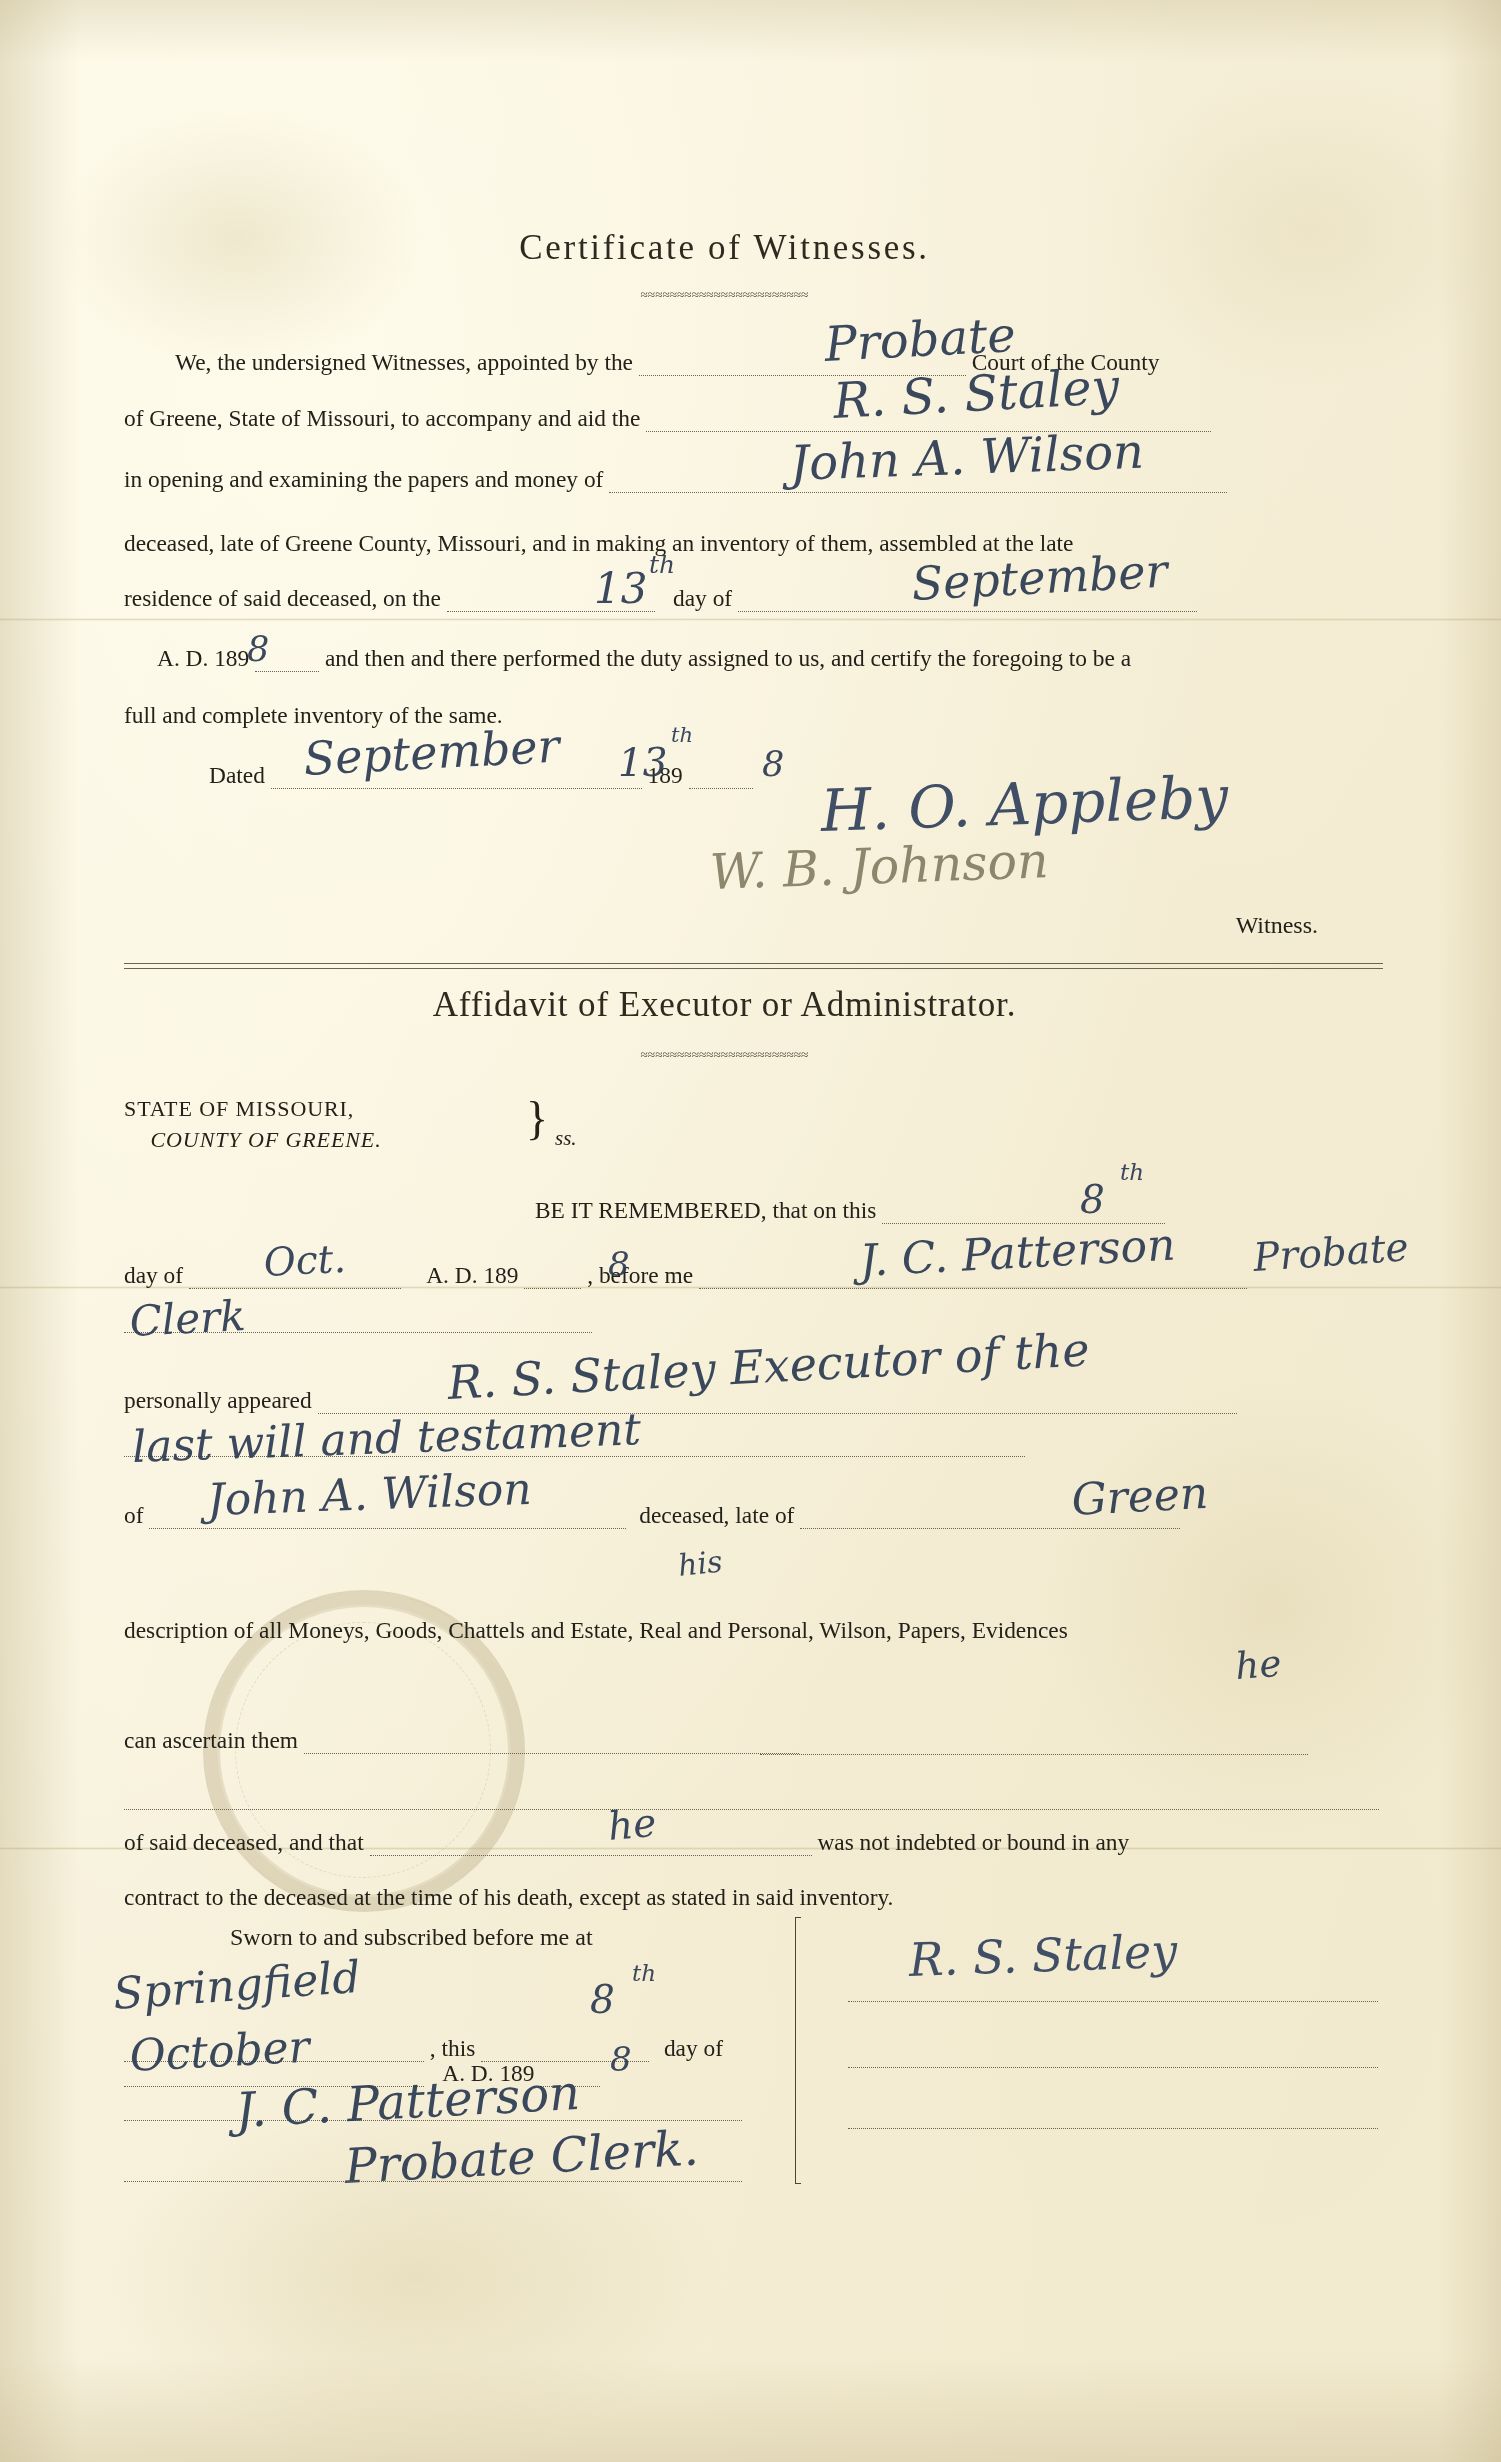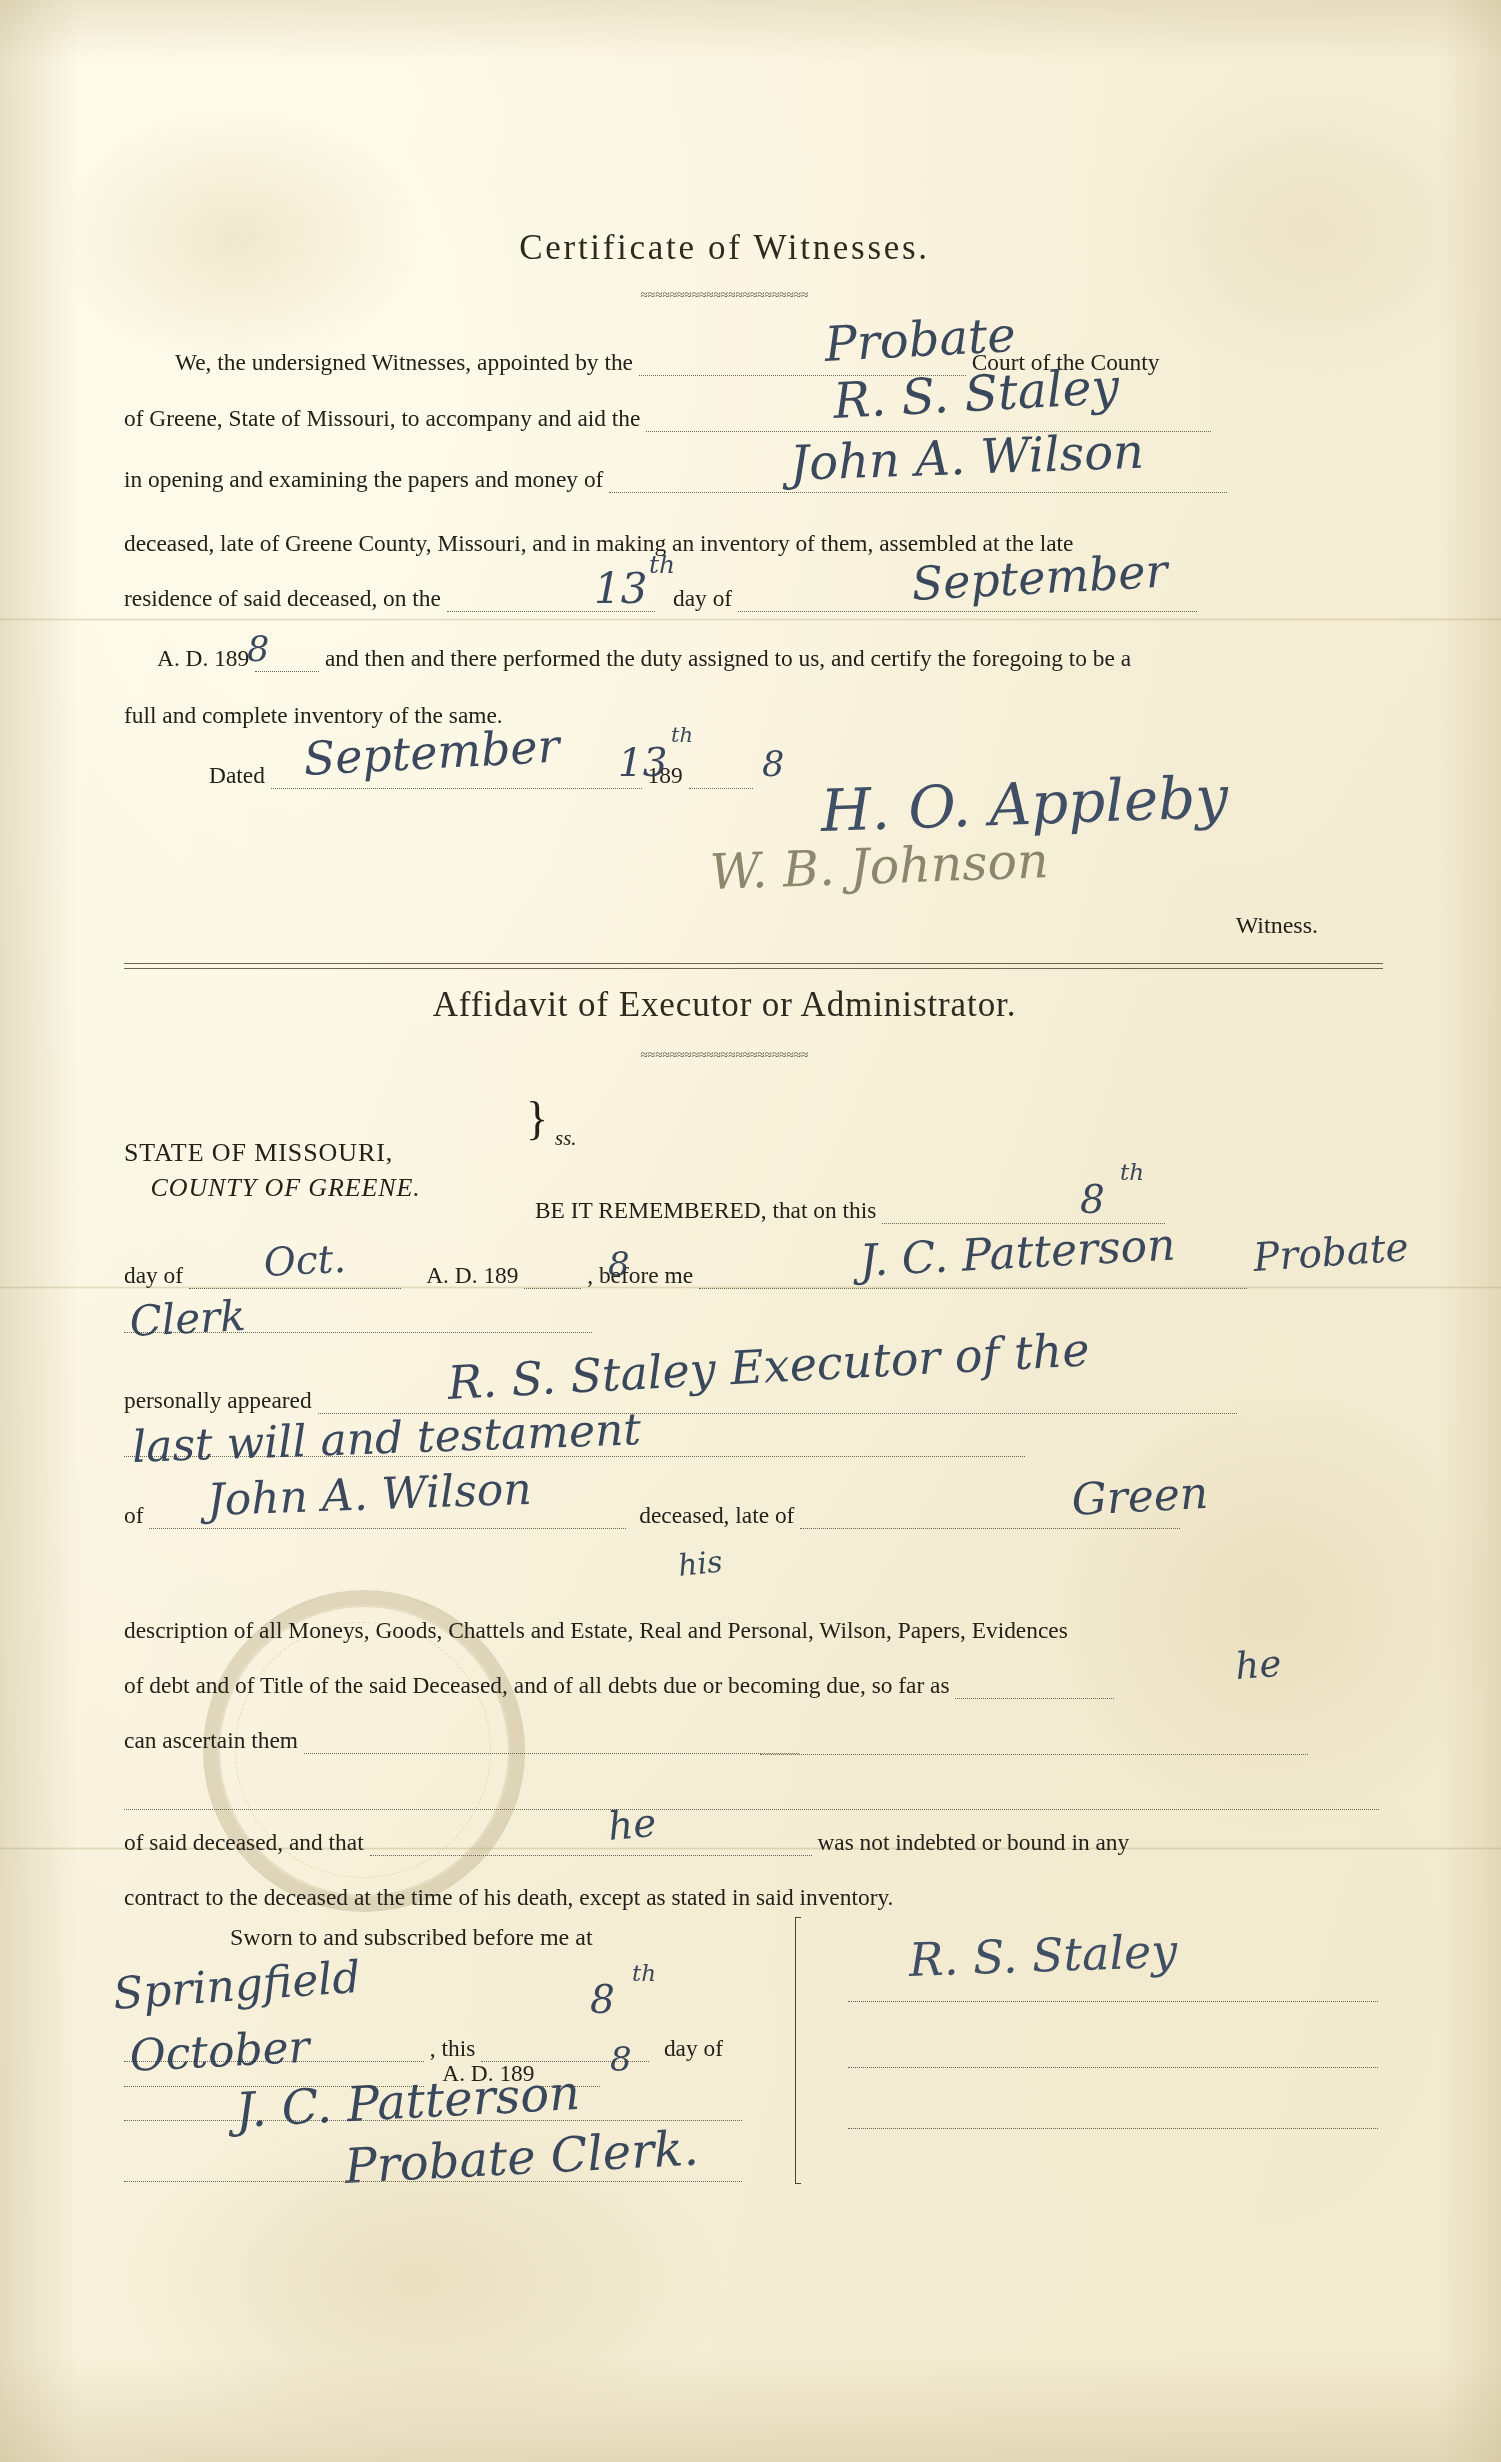--- a/index.html
+++ b/index.html
@@ -165,24 +165,23 @@
     right: 131px;
     top: 912px;
     font-size: 24px;
     color: #24211a;
   }
 
   .state-block {
     position: absolute;
     left: 124px;
     top: 1096px;
-    font-size: 26px;
+    font-size: 22px;
     color: #24211a;
     letter-spacing: 0.9px;
-    margin-top: 42px;
   }
   .county-line {
     margin-left: 26.5px;
     font-style: italic;
     letter-spacing: 0.9px;
     margin-top: 5.3px;
   }
   .ss-brace {
     position: absolute;
     left: 526px;
@@ -363,24 +362,20 @@
     </div>
     <div class="hw" style="left:208px; top:1474px; font-size:44px; transform:rotate(-2deg);">John A. Wilson</div>
     <div class="hw" style="left:1073px; top:1474px; font-size:44px; transform:rotate(-3deg);">Green</div>
 
     <div class="hw" style="left:680px; top:1548px; font-size:30px; transform:rotate(-6deg);">his</div>
 
     <div class="body-line" style="left:124px; top:1617px;">
       <span>description of all Moneys, Goods, Chattels and Estate, Real and Personal, Wilson, Papers,  Evidences</span>
     </div>
 
-    <div class="body-line" style="left:124px; top:1672px;">
-      <span>of debt and of Title of the said Deceased, and of all debts due or  becoming due, so far as</span>
-      <span class="dotted" style="width:159px;"></span>
-    </div>
     <div class="hw" style="left:1237px; top:1645px; font-size:37px; transform:rotate(-4deg);">he</div>
 
     <div class="body-line" style="left:124px; top:1727px;">
       <span>can ascertain them</span>
       <span class="dotted" style="width:495px;"></span>
     </div>
     <div class="dot-row" style="left:760px; top:1754px; width:548px;"></div>
 
     <div class="dot-row" style="left:124px; top:1809px; width:1255px;"></div>
 

